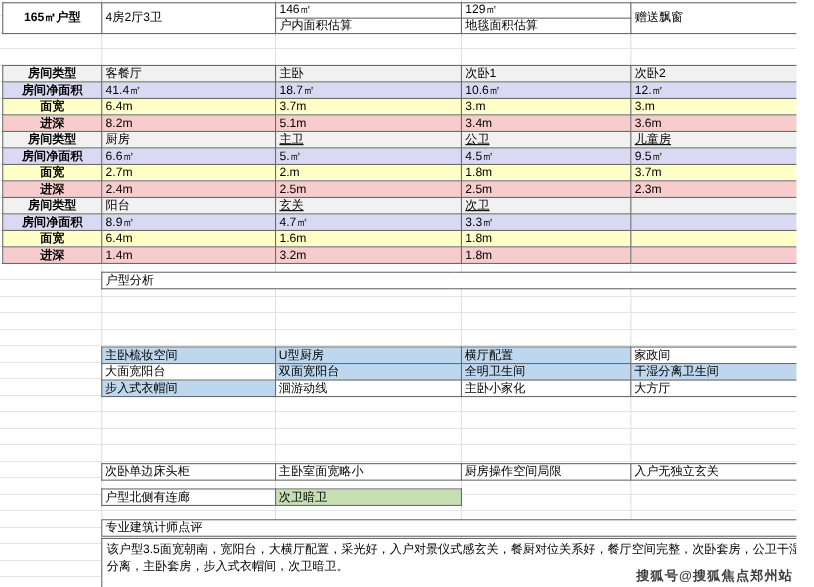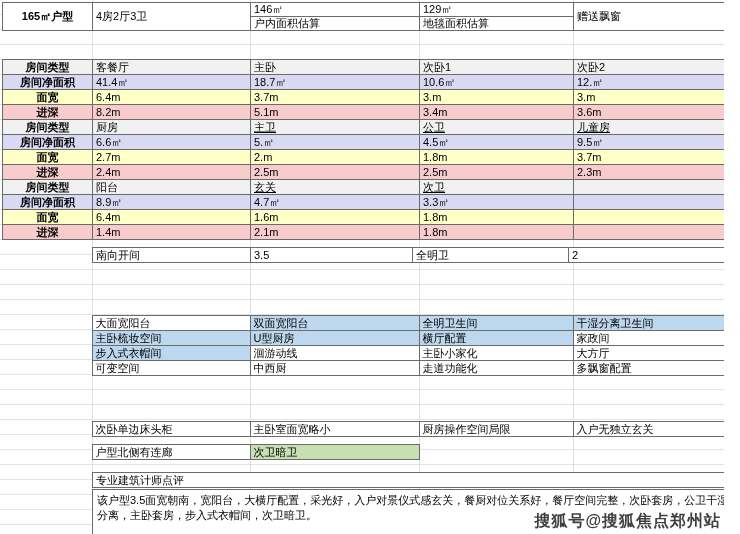--- a/index.html
+++ b/index.html
@@ -38,21 +38,21 @@
     position:absolute;top:472px;left:92px;width:647px;height:16px;box-sizing:border-box;
     background:#fff;border:1px solid #6b6b6b;font-size:11px;line-height:14px;padding:0 3px;
   }
   #review-body{
     position:absolute;top:489px;left:92px;width:647px;height:45px;box-sizing:border-box;
     background:#fff;border:1px solid #6b6b6b;border-bottom:none;
     font-size:11px;line-height:15px;padding:3px 4px;white-space:normal;
   }
   #watermark{
     position:absolute;right:3px;bottom:2px;z-index:9;
-    font-size:16px;font-weight:bold;letter-spacing:1px;color:#3f3f3f;
+    font-size:12px;font-weight:bold;letter-spacing:1px;color:#3f3f3f;
     text-shadow:1px 1px 0 rgba(255,255,255,.75),-1px -1px 0 rgba(255,255,255,.45);
   }
 </style>
 </head>
 <body>
 
 <div id="sheet">
 
   <div class="vline" style="left:92px"></div>
   <div class="vline" style="left:250px"></div>
@@ -165,81 +165,71 @@
         <tr>
           <th class="bg-yel">面宽</th>
           <td class="bg-yel al">6.4m</td>
           <td class="bg-yel al">1.6m</td>
           <td class="bg-yel al">1.8m</td>
           <td class="bg-yel al"></td>
         </tr>
         <tr>
           <th class="bg-pink">进深</th>
           <td class="bg-pink al">1.4m</td>
-          <td class="bg-pink al">2.1m</td>
+          <td class="bg-pink al">3.2m</td>
           <td class="bg-pink al">1.8m</td>
           <td class="bg-pink al"></td>
         </tr>
       </tbody>
   </table>
 
   <table class="grid" id="analysis-table" style="top:247px;left:92px;width:647px">
     <colgroup>
         <col style="width:158px">
         <col style="width:162px">
         <col style="width:156px">
         <col style="width:171px">
       </colgroup>
     <tbody id="analysis-body">
-    <tr>
-          <td class="bg-white al">南向开间</td>
-          <td class="bg-white ar">3.5</td>
-          <td class="bg-white al">全明卫</td>
-          <td class="bg-white ar">2</td>
+      <tr>
+          <td colspan="4" class="bg-white ac">户型分析</td>
         </tr>
       </tbody>
   </table>
 
   <table class="grid" id="pros-table" style="top:315px;left:2px;width:737px">
     <colgroup>
         <col style="width:90px">
         <col style="width:158px">
         <col style="width:169px">
         <col style="width:154px">
         <col style="width:166px">
       </colgroup>
     <tbody id="pros-body">
+        <tr>
+          <td class="ghost"></td>
+          <td class="bg-blue al">主卧梳妆空间</td>
+          <td class="bg-blue al">U型厨房</td>
+          <td class="bg-blue al">横厅配置</td>
+          <td class="bg-white al">家政间</td>
+        </tr>
         <tr>
           <td class="ghost"></td>
           <td class="bg-white al">大面宽阳台</td>
           <td class="bg-blue al">双面宽阳台</td>
           <td class="bg-blue al">全明卫生间</td>
           <td class="bg-blue al">干湿分离卫生间</td>
         </tr>
         <tr>
           <td class="ghost"></td>
-          <td class="bg-blue al">主卧梳妆空间</td>
-          <td class="bg-blue al">U型厨房</td>
-          <td class="bg-blue al">横厅配置</td>
-          <td class="bg-white al">家政间</td>
-        </tr>
-        <tr>
-          <td class="ghost"></td>
           <td class="bg-blue al">步入式衣帽间</td>
           <td class="bg-white al">洄游动线</td>
           <td class="bg-white al">主卧小家化</td>
           <td class="bg-white al">大方厅</td>
         </tr>
-        <tr>
-          <td class="ghost"></td>
-          <td class="bg-white al">可变空间</td>
-          <td class="bg-white al">中西厨</td>
-          <td class="bg-white al">走道功能化</td>
-          <td class="bg-white al">多飘窗配置</td>
-        </tr>
       </tbody>
   </table>
 
   <table class="grid cons" id="cons-1" style="top:421px;left:2px;width:737px">
     <colgroup>
         <col style="width:90px">
         <col style="width:158px">
         <col style="width:169px">
         <col style="width:154px">
         <col style="width:166px">

